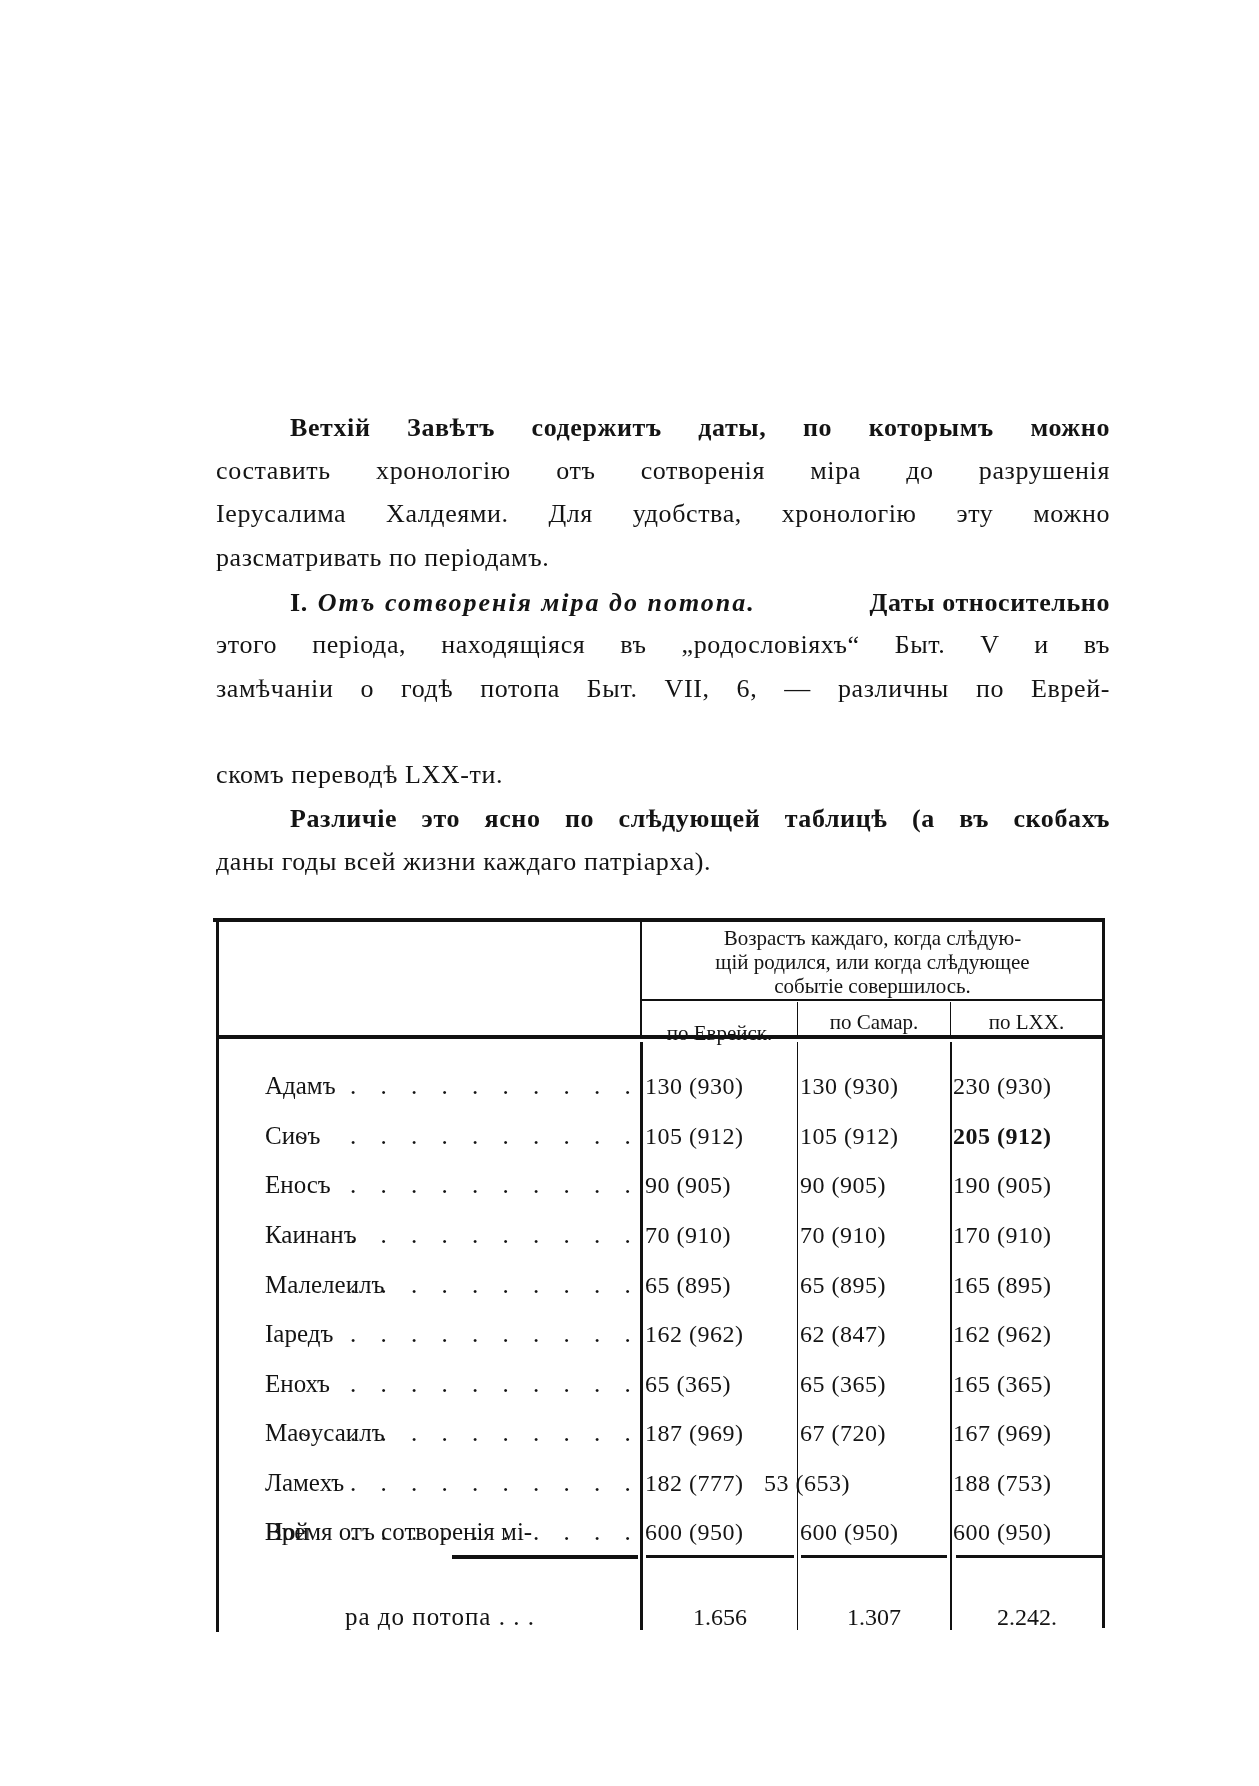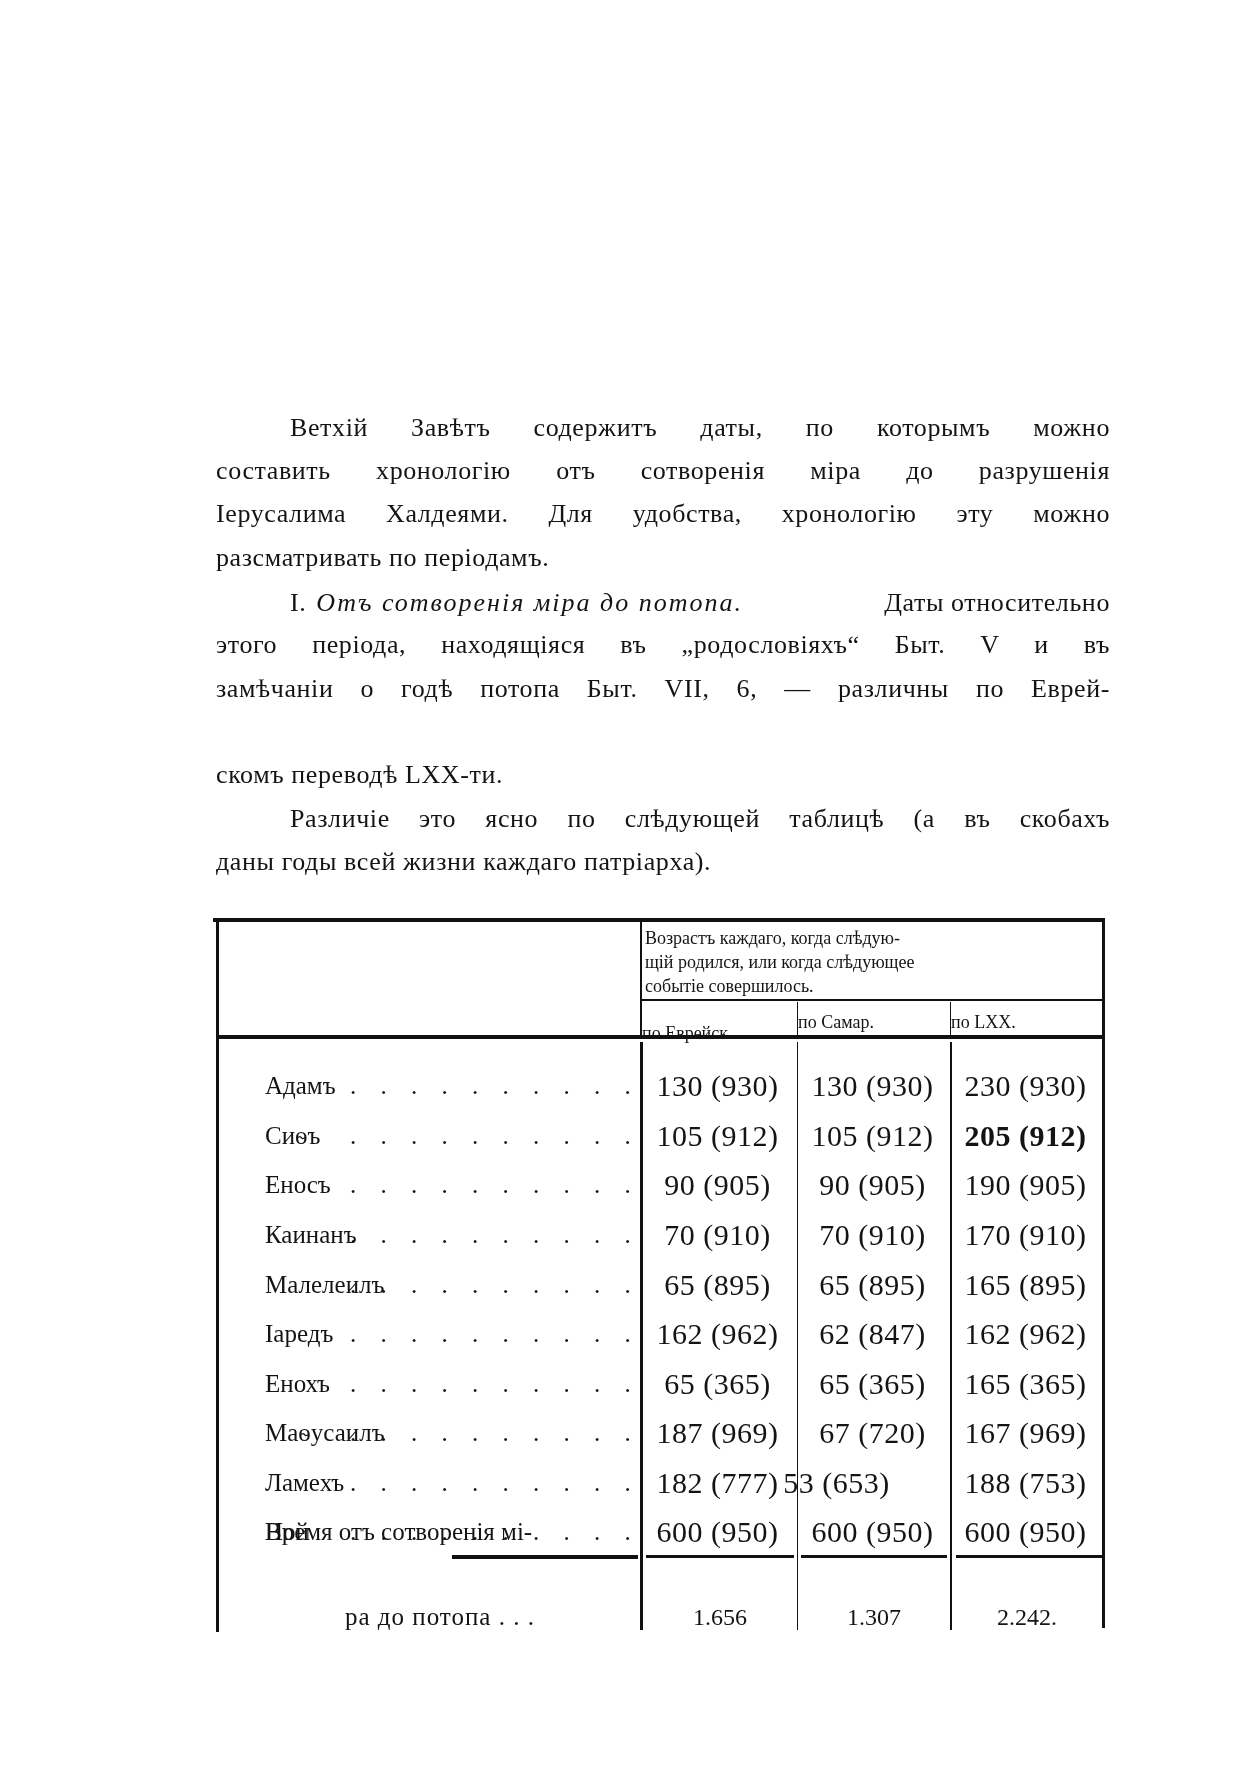--- a/index.html
+++ b/index.html
@@ -9,34 +9,34 @@
       color: #141414;
     }
     .page { position: absolute; left: 0; top: 0; width: 1259px; height: 1786px; }
 
     .para-line {
       position: absolute; left: 216px; width: 894px;
       font-size: 26px; line-height: 30px; white-space: nowrap;
       letter-spacing: 0.6px;
     }
     .justify { text-align: justify; text-align-last: justify; }
-    .indent { left: 290px; width: 820px; }
+    .indent { left: 290px; width: 820px; font-weight: bold; }
     .it { font-style: italic; }
 
     
     .tbl { position: absolute; left: 0; top: 0; }
     .hrule { position: absolute; background: #111; }
     .vrule { position: absolute; background: #111; }
-    .hdr-txt { position: absolute; font-size: 18px; line-height: 24px; }
+    .hdr-txt { position: absolute; font-size: 21px; line-height: 24px; text-align: center; }
     .name { position: absolute; left: 265px; font-size: 25px; line-height: 28px; white-space: nowrap; }
     .leader {
       position: absolute; height: 28px; overflow: hidden; white-space: nowrap;
       font-size: 25px; line-height: 28px; letter-spacing: 9px; text-align: right;
     }
-    .num { position: absolute; font-size: 30px; line-height: 28px; text-align: center; white-space: nowrap; letter-spacing: 0.5px; }
+    .num { position: absolute; font-size: 24px; line-height: 28px; text-align: left; white-space: nowrap; letter-spacing: 0.5px; }
     .total { position: absolute; font-size: 24px; line-height: 28px; text-align: center; white-space: nowrap; }
   </style>
 </head>
 <body>
 
 <div class="page">
 
   <div class="para-line indent justify" style="top:413px;">Ветхій Завѣтъ содержитъ даты, по которымъ можно</div>
   <div class="para-line justify" style="top:456px;">составить хронологію  отъ  сотворенія міра до разрушенія</div>
   <div class="para-line justify" style="top:499px;">Іерусалима Халдеями. Для удобства, хронологію эту можно</div>

